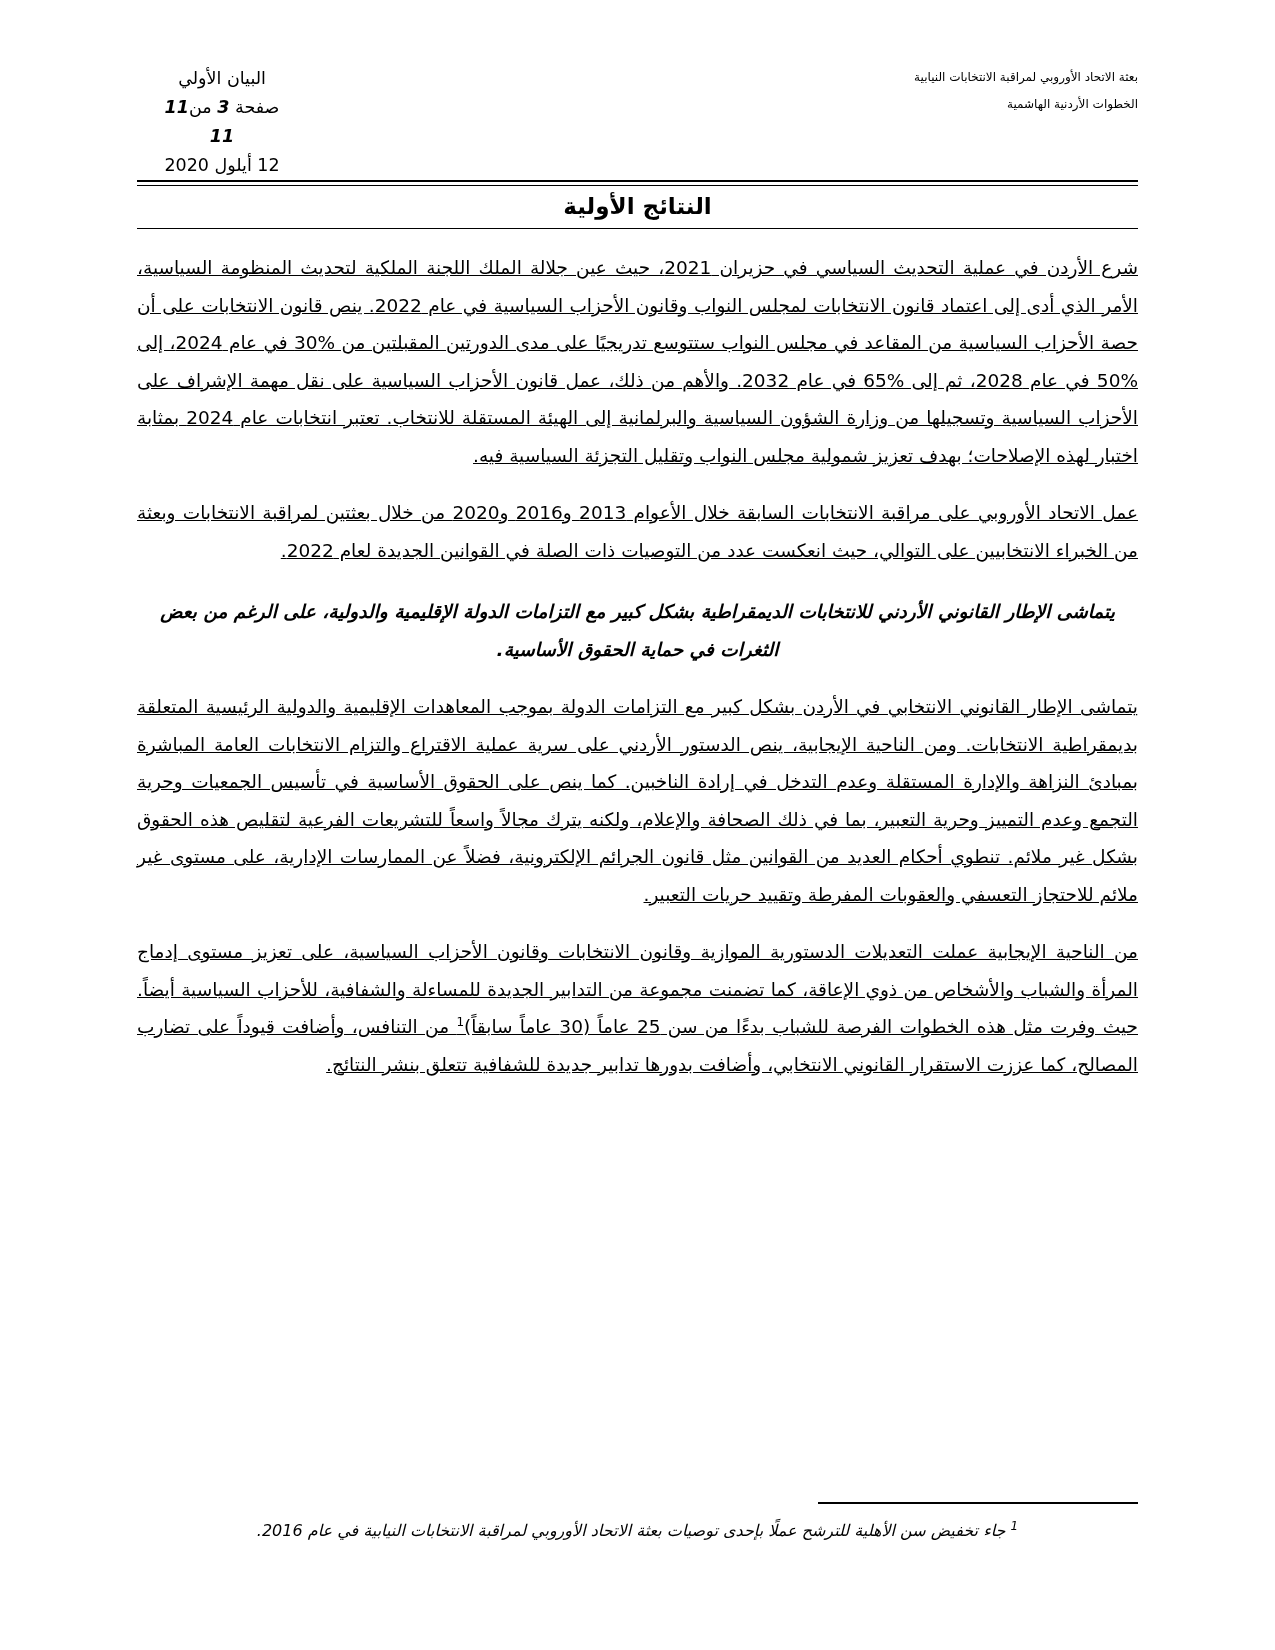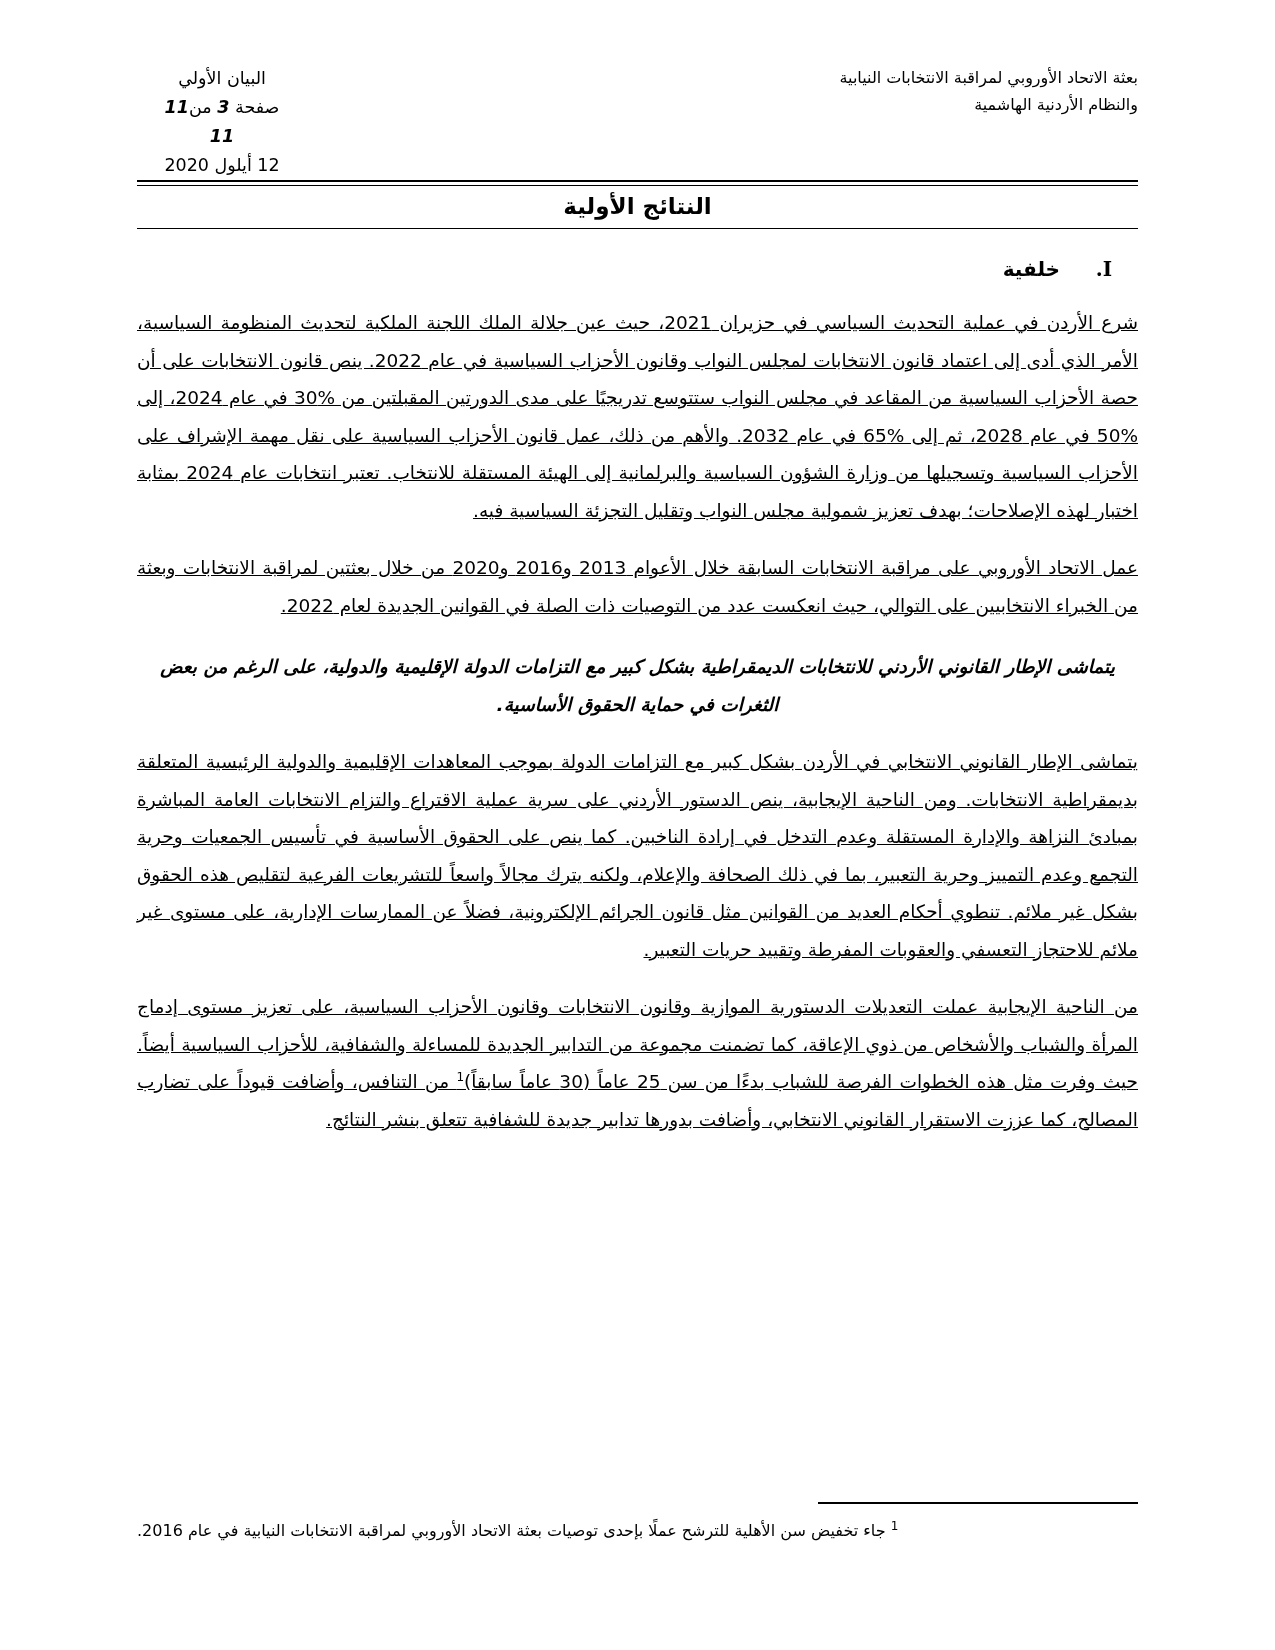--- a/index.html
+++ b/index.html
@@ -12,21 +12,21 @@
     box-sizing: border-box;
     padding: 64px 137px 0 137px;
     direction: rtl;
     font-family: "DejaVu Sans", sans-serif;
     color: #000;
     overflow: hidden;
   }
 
   
   .header { display: flex; justify-content: space-between; align-items: flex-start; }
-  .org-block { font-size: 16px; line-height: 27px; text-align: right; }
+  .org-block { font-size: 12px; line-height: 27px; text-align: right; }
   .meta-block { font-size: 17.5px; line-height: 29px; text-align: center; min-width: 170px; }
   .meta-block .b { font-weight: bold; font-style: italic; }
 
   
   .title-band { margin-top: 0; }
   .rule-double { height: 3px; border-top: 2.5px solid #000; border-bottom: 1.5px solid #000; }
   .page-title {
     font-size: 23px; font-weight: bold; text-align: center;
     padding: 4px 0 6px 0; line-height: 32px;
   }
@@ -49,53 +49,50 @@
   .statement {
     font-size: 18.5px; line-height: 37.5px;
     font-weight: bold; font-style: italic;
     text-align: center; margin-top: 24px;
   }
   .para sup, .fn-text sup { font-size: 12px; line-height: 0; }
 
   
   .footnote-area { position: absolute; left: 137px; right: 137px; top: 1502px; }
   .fn-rule { width: 320px; border-top: 2px solid #000; margin: 0 0 14px auto; margin-right: 0; }
-  .fn-text { font-size: 16px; line-height: 25px; text-align: left; }
+  .fn-text { font-size: 16px; line-height: 25px; text-align: center; font-style: italic; }
 </style>
 </head>
 <body>
 
 <div class="page">
 
   <div class="header">
     <div class="org-block">
       <div>بعثة الاتحاد الأوروبي لمراقبة الانتخابات النيابية</div>
-      <div>والنظام الأردنية الهاشمية</div>
+      <div>الخطوات الأردنية الهاشمية</div>
     </div>
     <div class="meta-block">
       <div>البيان الأولي</div>
       <div>
         <span>صفحة</span>
         <span class="b">3</span>
         <span>من</span><span class="b">11</span>
       </div>
       <div class="b">11</div>
       <div>12 أيلول 2020</div>
     </div>
   </div>
 
   <div class="title-band">
     <div class="rule-double"></div>
     <div class="page-title">النتائج الأولية</div>
     <div class="rule-single"></div>
   </div>
 
-  <div class="section-heading">
-    <span class="h-num">I.</span><span>خلفية</span>
-  </div>
 
   <div class="para">شرع الأردن في عملية التحديث السياسي في حزيران 2021، حيث عين جلالة الملك اللجنة الملكية لتحديث المنظومة السياسية، الأمر الذي أدى إلى اعتماد قانون الانتخابات لمجلس النواب وقانون الأحزاب السياسية في عام 2022. ينص قانون الانتخابات على أن حصة الأحزاب السياسية من المقاعد في مجلس النواب ستتوسع تدريجيًا على مدى الدورتين المقبلتين من %30 في عام 2024، إلى %50 في عام 2028، ثم إلى %65 في عام 2032. والأهم من ذلك، عمل قانون الأحزاب السياسية على نقل مهمة الإشراف على الأحزاب السياسية وتسجيلها من وزارة الشؤون السياسية والبرلمانية إلى الهيئة المستقلة للانتخاب. تعتبر انتخابات عام 2024 بمثابة اختبار لهذه الإصلاحات؛ بهدف تعزيز شمولية مجلس النواب وتقليل التجزئة السياسية فيه.</div>
 
 
   <div class="para">عمل الاتحاد الأوروبي على مراقبة الانتخابات السابقة خلال الأعوام 2013 و2016 و2020 من خلال بعثتين لمراقبة الانتخابات وبعثة من الخبراء الانتخابيين على التوالي، حيث انعكست عدد من التوصيات ذات الصلة في القوانين الجديدة لعام 2022.</div>
 
 
   <div class="statement">يتماشى الإطار القانوني الأردني للانتخابات الديمقراطية بشكل كبير مع التزامات الدولة الإقليمية والدولية، على الرغم من بعض الثغرات في حماية الحقوق الأساسية.</div>
 
   <div class="para">يتماشى الإطار القانوني الانتخابي في الأردن بشكل كبير مع التزامات الدولة بموجب المعاهدات الإقليمية والدولية الرئيسية المتعلقة بديمقراطية الانتخابات. ومن الناحية الإيجابية، ينص الدستور الأردني على سرية عملية الاقتراع والتزام الانتخابات العامة المباشرة بمبادئ النزاهة والإدارة المستقلة وعدم التدخل في إرادة الناخبين. كما ينص على الحقوق الأساسية في تأسيس الجمعيات وحرية التجمع وعدم التمييز وحرية التعبير، بما في ذلك الصحافة والإعلام، ولكنه يترك مجالاً واسعاً للتشريعات الفرعية لتقليص هذه الحقوق بشكل غير ملائم. تنطوي أحكام العديد من القوانين مثل قانون الجرائم الإلكترونية، فضلاً عن الممارسات الإدارية، على مستوى غير ملائم للاحتجاز التعسفي والعقوبات المفرطة وتقييد حريات التعبير.</div>

